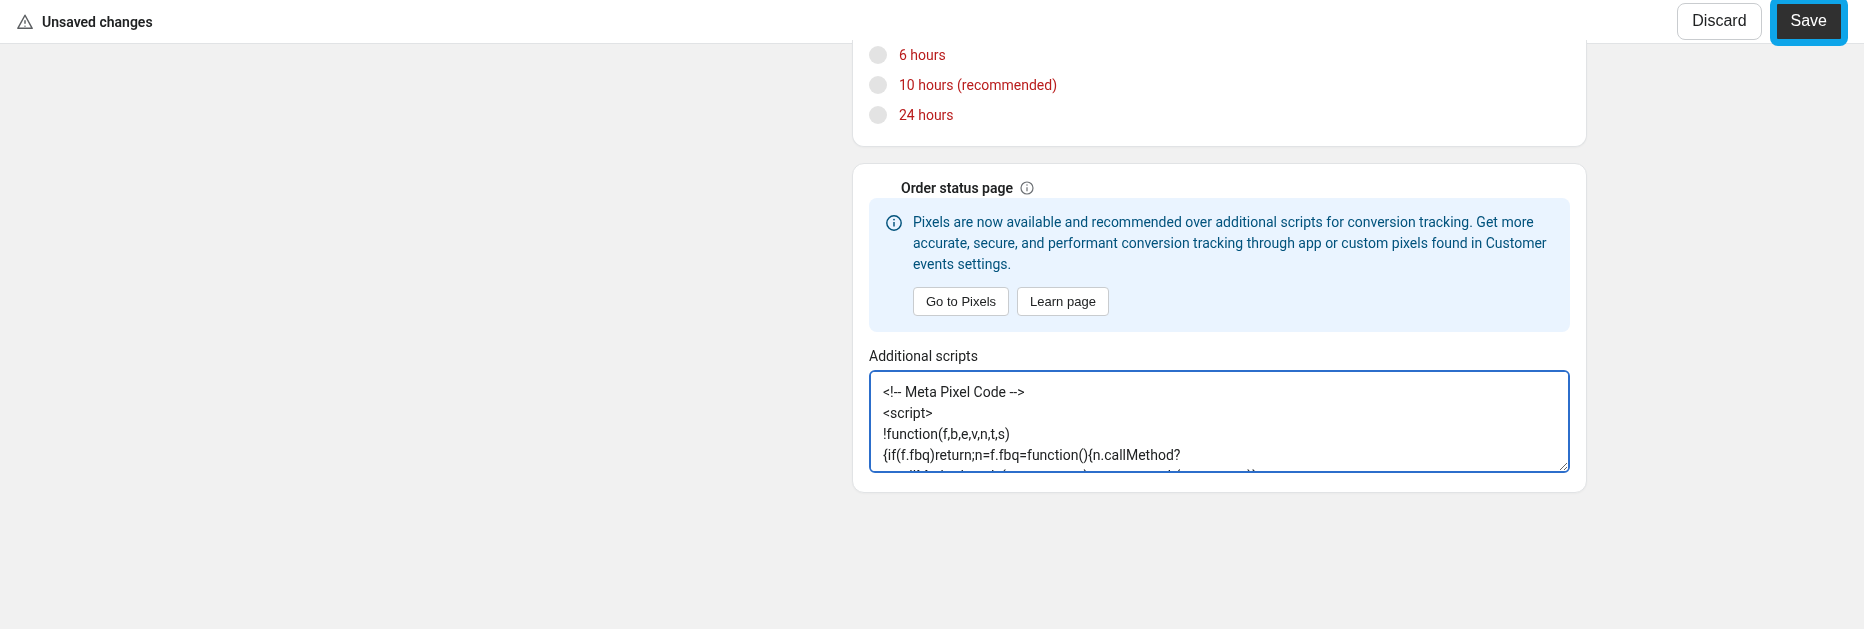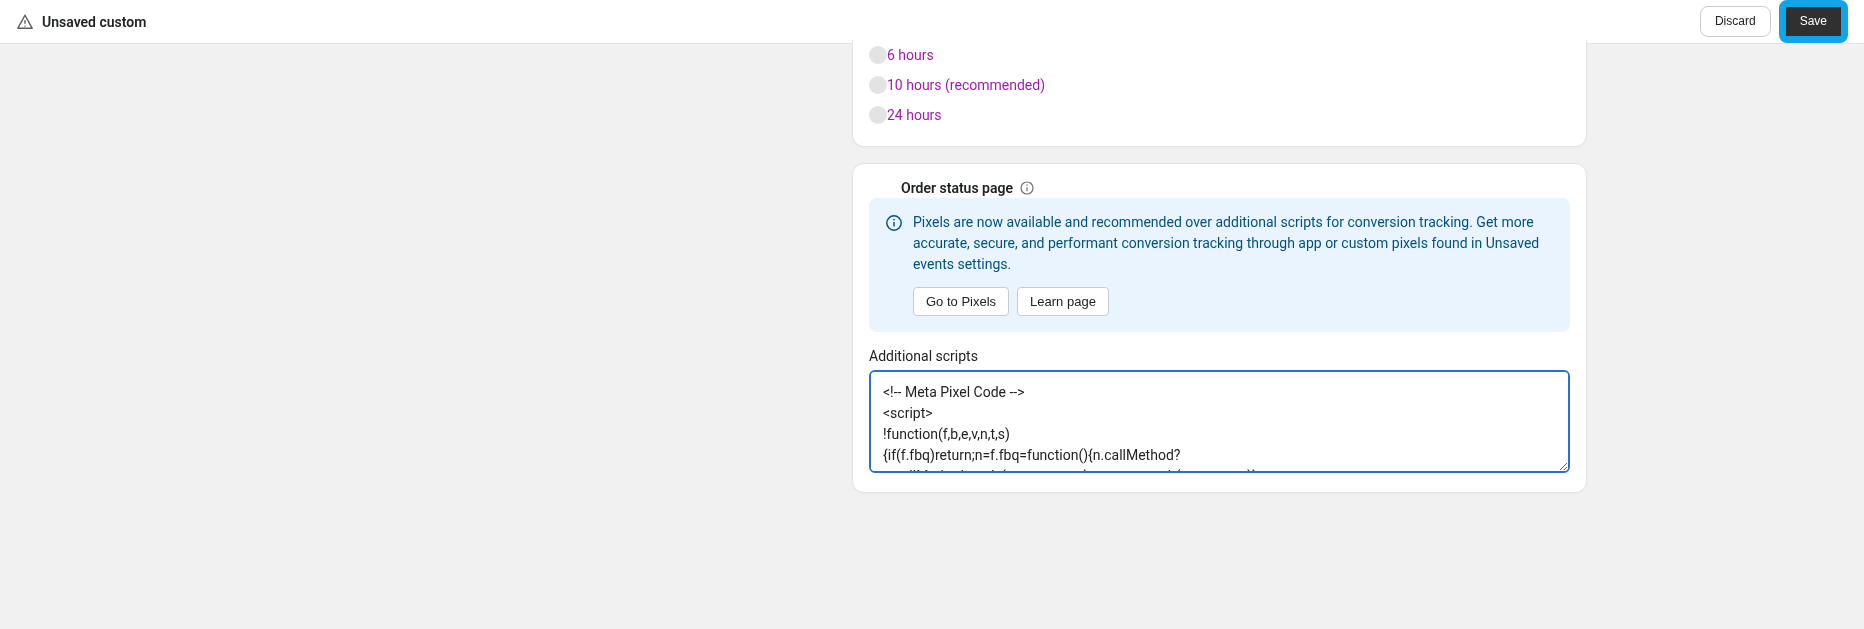--- a/index.html
+++ b/index.html
@@ -30,21 +30,21 @@
     color: #202223;
   }
   .top-bar-right {
     display: flex;
     align-items: center;
     gap: 8px;
   }
   .btn {
     border-radius: 8px;
     padding: 6px 14px;
-    font-size: 12px;
+    font-size: 16px;
     font-weight: 500;
     cursor: pointer;
     border: 1px solid transparent;
     line-height: 1.4;
     background: #fff;
   }
   .btn-secondary {
     background: #ffffff;
     border: 1px solid #c9cccf;
     color: #202223;
@@ -72,22 +72,23 @@
   }
   .radio-card {
     padding: 0 16px 16px 16px;
     border-top: none;
     border-top-left-radius: 0;
     border-top-right-radius: 0;
   }
   .radio-row {
     display: flex;
     align-items: center;
+    gap: 12px;
     padding: 6px 0;
-    color: #a21caf;
+    color: #b91c1c;
   }
   .radio-dot {
     width: 18px;
     height: 18px;
     border-radius: 50%;
     background: #e3e3e3;
     flex-shrink: 0;
   }
   .radio-label { font-size: 14px; }
   .order-status-card { padding: 16px; }
@@ -175,21 +176,21 @@
 
 <div class="top-bar">
   <div class="top-bar-left">
     <span class="warning-icon">
       <svg width="18" height="18" viewBox="0 0 20 20" fill="none" stroke="#5c5f62" stroke-width="1.6">
         <path d="M10 2.5 L18 17 H2 Z" stroke-linejoin="round"></path>
         <line x1="10" y1="8" x2="10" y2="12"></line>
         <circle cx="10" cy="14.6" r="0.8" fill="#5c5f62" stroke="none"></circle>
       </svg>
     </span>
-    <span class="unsaved-title">Unsaved custom</span>
+    <span class="unsaved-title">Unsaved changes</span>
   </div>
   <div class="top-bar-right">
     <button class="btn btn-secondary">Discard</button>
     <button class="btn btn-primary">Save</button>
   </div>
 </div>
 
 <div class="page-content">
   <div class="center-col center-wrap">
 
@@ -222,21 +223,21 @@
 
       <div class="info-banner">
         <span class="banner-icon">
           <svg width="18" height="18" viewBox="0 0 20 20" fill="none" stroke="#00527c" stroke-width="1.6">
             <circle cx="10" cy="10" r="8"></circle>
             <line x1="10" y1="9" x2="10" y2="14"></line>
             <circle cx="10" cy="6.2" r="1" fill="#00527c" stroke="none"></circle>
           </svg>
         </span>
         <div class="banner-body">
-          <div class="banner-text">Pixels are now available and recommended over additional scripts for conversion tracking. Get more accurate, secure, and performant conversion tracking through app or custom pixels found in Unsaved events settings.</div>
+          <div class="banner-text">Pixels are now available and recommended over additional scripts for conversion tracking. Get more accurate, secure, and performant conversion tracking through app or custom pixels found in Customer events settings.</div>
           <div class="banner-actions">
             <button class="btn-banner">Go to Pixels</button>
             <button class="btn-banner">Learn page</button>
           </div>
         </div>
       </div>
 
       <div class="field-label">Additional scripts</div>
       <textarea class="scripts-textarea" style="">&lt;!-- Meta Pixel Code --&gt;
 &lt;script&gt;

